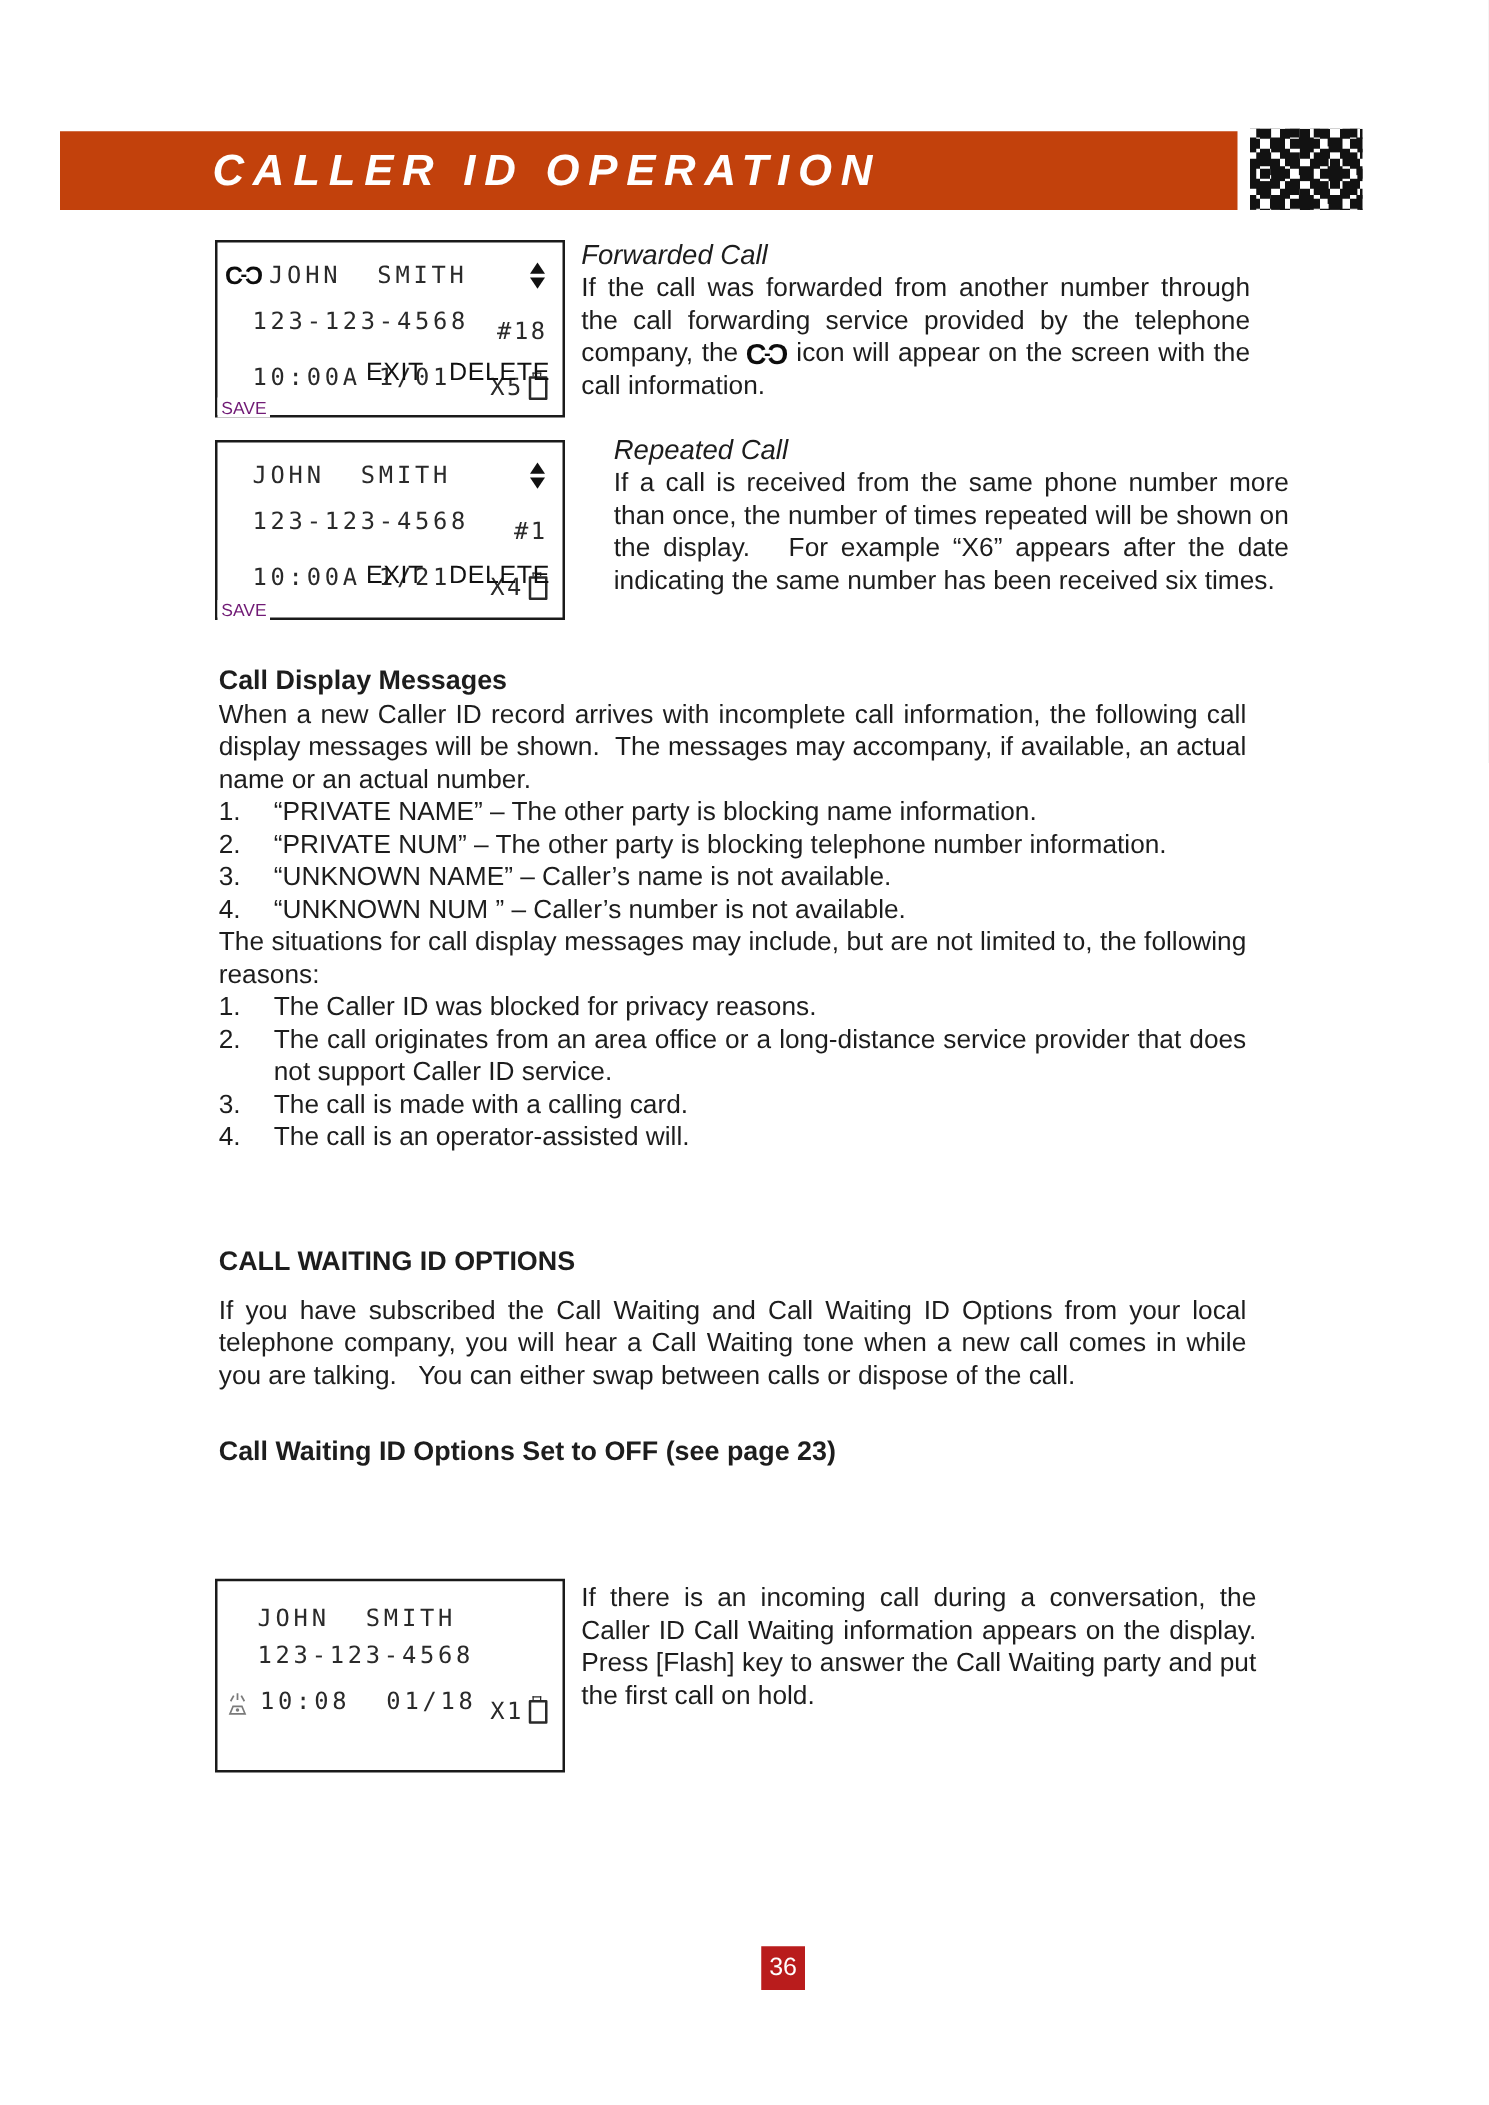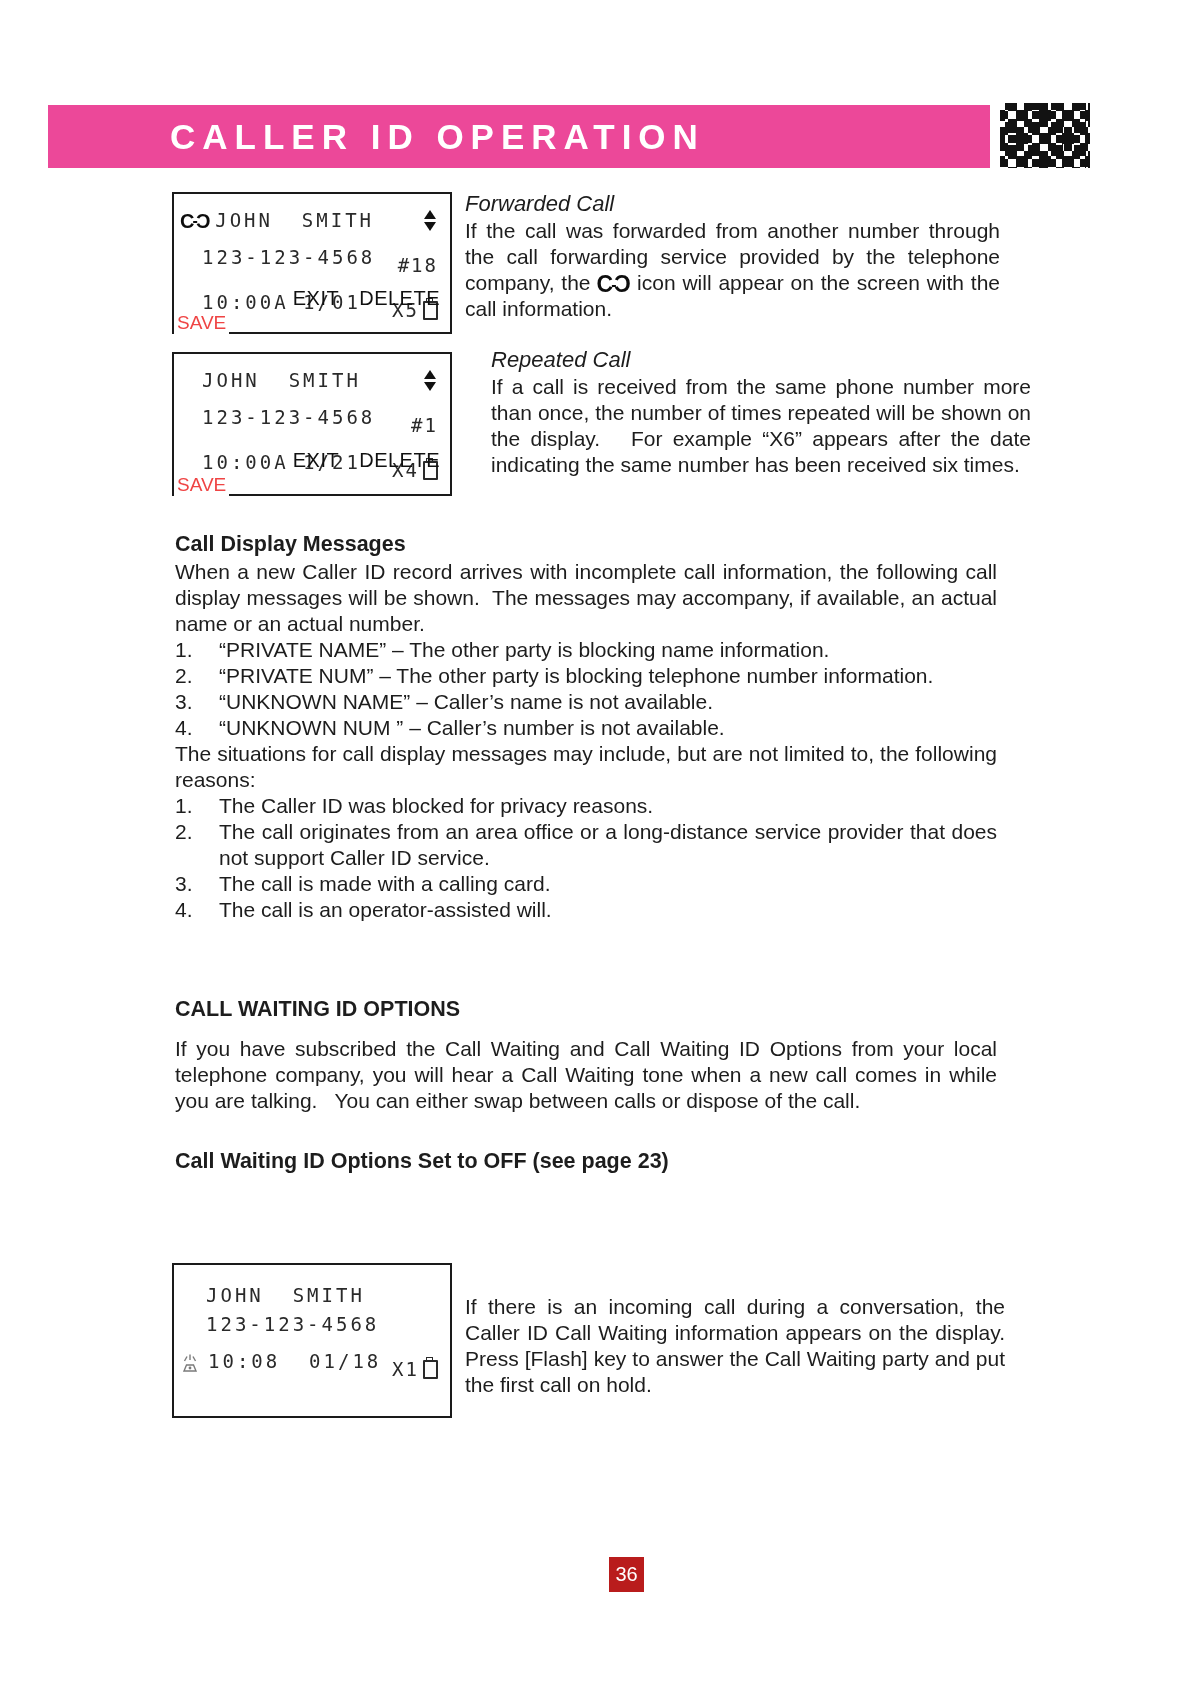--- a/index.html
+++ b/index.html
@@ -5,21 +5,21 @@
   html,body { margin:0; padding:0; background:#e8e8e8; }
   .page {
     position:relative; width:1191px; height:1684px; margin:0 auto;
     background:#ffffff; overflow:hidden;
     font-family:"Liberation Sans", sans-serif; color:#1d1d1d;
   }
 
   
   .header-bar {
     position:absolute; left:48px; top:105px; width:942px; height:63px;
-    background:#ec4899; display:flex; align-items:center;
+    background:#c2410c; display:flex; align-items:center;font-style:italic;
   }
   .header-title {
     color:#fff; font-size:35px; font-weight:700; letter-spacing:7px;
     margin-left:122px; white-space:nowrap;
   }
   .halftone {
     position:absolute; left:1000px; top:103px; width:90px; height:65px;
     background:
       repeating-conic-gradient(#121212 0 25%, transparent 0 50%) 0 0 / 16px 16px,
       repeating-conic-gradient(#121212 0 25%, transparent 0 50%) 5px 7px / 23px 23px,
@@ -41,21 +41,21 @@
   .indent1 { padding-left:22px; }
   .indent2 { padding-left:26px; }
 
   .softkeys {
     position:absolute; right:10px; bottom:22px; display:flex; gap:20px;
     font-family:"Liberation Sans", sans-serif; font-size:20px; color:#111;
     letter-spacing:0.5px;
   }
   .save-label {
     position:absolute; left:0; bottom:-2px; background:#fff; padding:0 3px;
-    font-family:"Liberation Sans", sans-serif; font-size:19px; color:#ef4444;
+    font-family:"Liberation Sans", sans-serif; font-size:14px; color:#701a75;
   }
 
   
   .arrows { display:flex; flex-direction:column; align-items:center; gap:3px; margin-right:6px; }
   .tri-up    { width:0; height:0; border-left:6px solid transparent; border-right:6px solid transparent; border-bottom:9px solid #111; }
   .tri-down  { width:0; height:0; border-left:6px solid transparent; border-right:6px solid transparent; border-top:9px solid #111; }
 
   
   .cc-icon {
     display:inline-flex; align-items:center;
@@ -255,19 +255,19 @@
           <span>10:08&nbsp;&nbsp;01/18</span>
         </span>
         <span class="lcd-right">
             <span>X1</span>
             <span class="page-icon"></span>
           </span>
       </div>
     </div>
   </div>
 
-  <div class="tb" style="left:465px; top:1294px; width:540px;">
+  <div class="tb" style="left:465px; top:1266px; width:540px;">
     <p class="para">If there is an incoming call during a conversation, the Caller ID Call Waiting information appears on the display. Press [Flash] key to answer the Call Waiting party and put the first call on hold.</p>
   </div>
 
   <div class="page-num">36</div>
 
 </div>
 
 </body></html>

